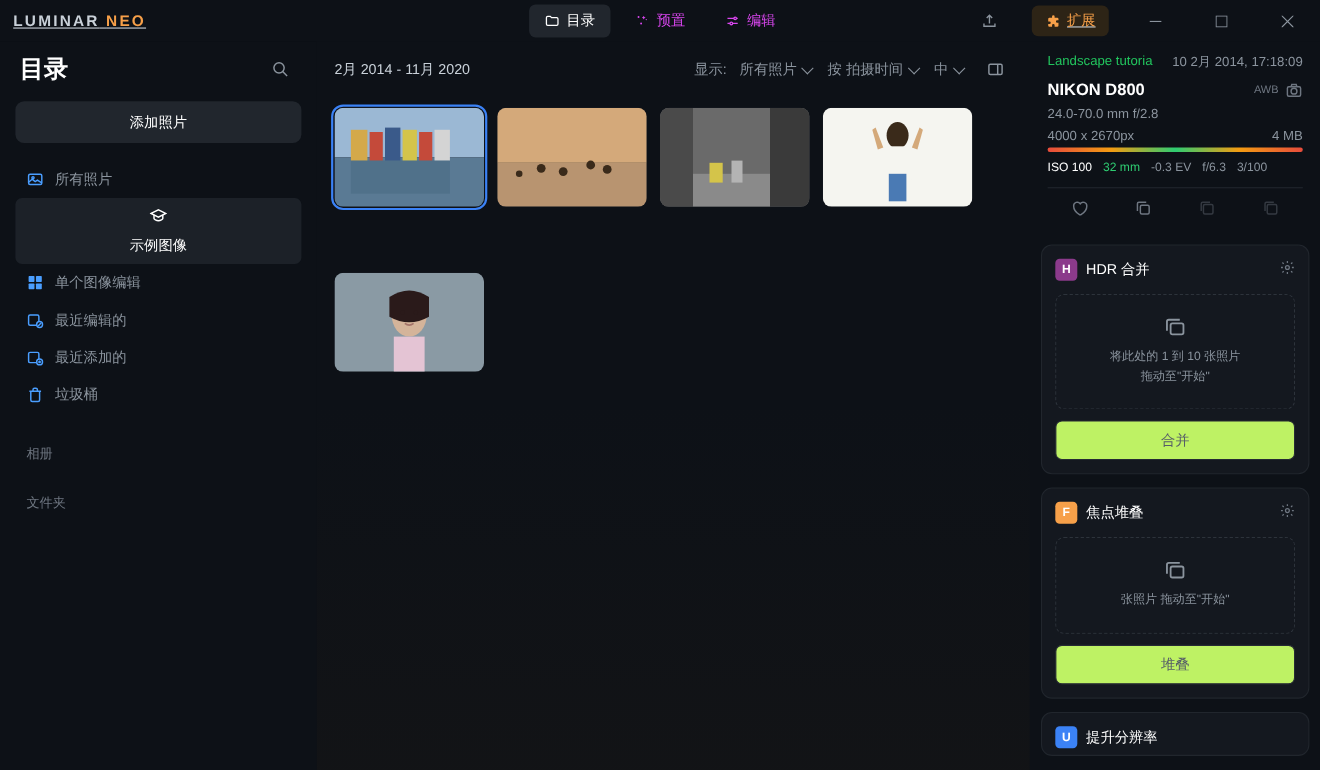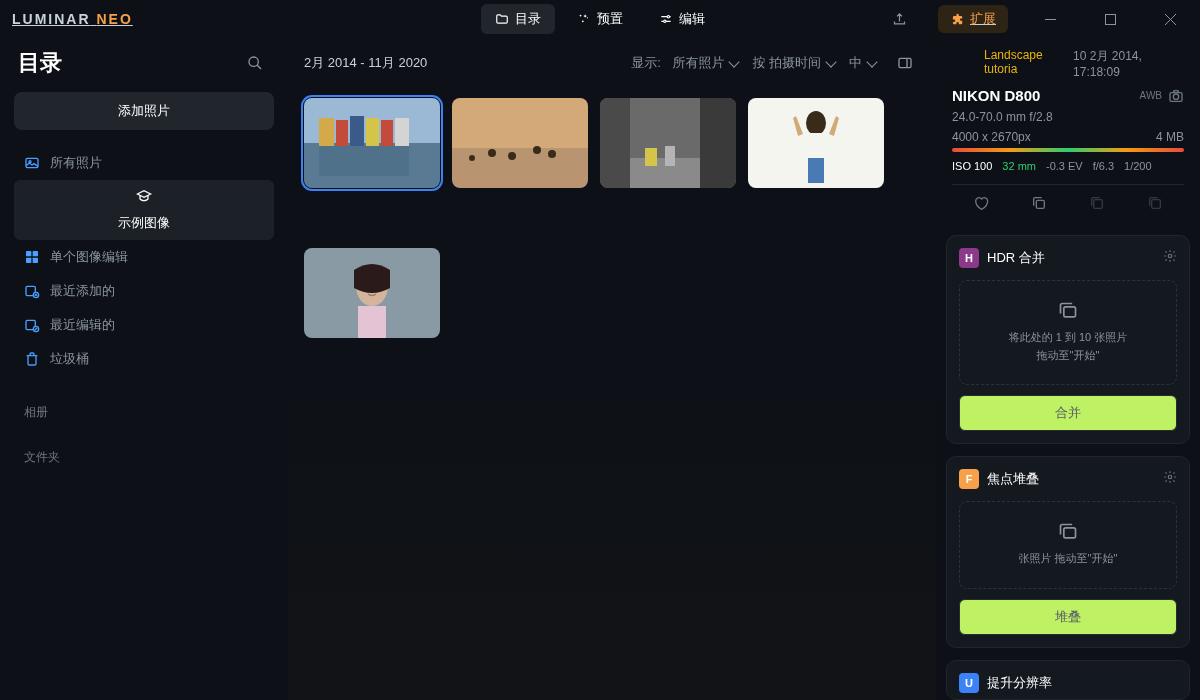--- a/index.html
+++ b/index.html
@@ -1,21 +1,21 @@
 <!DOCTYPE html>
 <html><head>
 <meta charset="utf-8">
 <style>
 * { margin:0; padding:0; box-sizing:border-box; font-family:-apple-system,BlinkMacSystemFont,"Segoe UI",sans-serif; }
 body { background:#0d1117; color:#c9d1d9; width:1200px; height:700px; overflow:hidden; position:relative; }
 .titlebar { height:38px; display:flex; align-items:center; padding:0 12px; background:#0d1117;text-decoration:underline; }
 .logo { font-weight:700; letter-spacing:2px; font-size:14px; }
 .logo .neo { color:#f7a049; }
 .tabs { margin-left:auto; margin-right:auto; display:flex; gap:8px; position:absolute; left:50%; transform:translateX(-50%); }
-.tab { display:flex; align-items:center; gap:6px; padding:6px 14px; border-radius:6px; font-size:13px; color:#ffffff; cursor:pointer; }
+.tab { display:flex; align-items:center; gap:6px; padding:6px 14px; border-radius:6px; font-size:13px; color:#d946ef; cursor:pointer; }
 .tab.active { background:#21262d; color:#fff; }
 .tab svg { width:14px; height:14px; }
 .tb-right { margin-left:auto; display:flex; align-items:center; gap:24px; }
 .icn-btn { width:30px; height:30px; display:flex; align-items:center; justify-content:center; color:#8b949e; cursor:pointer; border-radius:4px; }
 .ext-btn { display:flex; align-items:center; gap:6px; background:#2d2416; color:#f7a049; padding:5px 12px; border-radius:6px; font-size:13px; cursor:pointer; }
 .win-btn { width:36px; height:30px; display:flex; align-items:center; justify-content:center; color:#8b949e; cursor:pointer; }
 .main { display:flex; height:662px; }
 .sidebar { width:288px; padding:10px 14px; background:#0d1117; }
 .sb-head { display:flex; align-items:center; justify-content:space-between; margin-bottom:14px; padding:0 4px; }
 .sb-title { font-size:22px; font-weight:700; color:#fff; }
@@ -30,21 +30,21 @@
 .ct-right { margin-left:auto; display:flex; align-items:center; gap:14px; }
 .drop { display:flex; align-items:center; gap:4px; cursor:pointer; }
 .grid { display:flex; flex-wrap:wrap; gap:12px; }
 .thumb { width:136px; height:90px; border-radius:8px; overflow:hidden; cursor:pointer; background:#21262d; position:relative; }
 .thumb.selected { outline:2px solid #3b82f6; outline-offset:1px; }
 .thumb-img { width:100%; height:100%; }
 .row2 { margin-top:60px; }
 .rpanel { width:264px; padding:10px; background:#0d1117; overflow-y:auto; }
 .meta-card { background:transparent; border-radius:10px; padding:0 6px 10px 6px; margin-bottom:10px; }
 .meta-h { display:flex; justify-content:space-between; font-size:12px; color:#8b949e; margin-bottom:8px; }
-.meta-h .fn { color:#eab308;margin-left:32px; }
+.meta-h .fn { color:#22c55e; }
 .cam-row { display:flex; justify-content:space-between; align-items:center; }
 .cam { font-size:15px; font-weight:600; color:#fff; }
 .awb { font-size:10px; color:#6e7681; display:flex; align-items:center; gap:6px; }
 .lens { font-size:12px; color:#8b949e; margin:6px 0; }
 .dim-row { display:flex; justify-content:space-between; font-size:12px; color:#8b949e; margin:4px 0; }
 .hist { height:4px; background:linear-gradient(90deg,#e74c3c 0%,#f39c12 25%,#2ecc71 50%,#f39c12 75%,#e74c3c 100%); border-radius:2px; margin:4px 0 8px 0; }
 .exif-row { display:flex; gap:10px; font-size:11px; }
 .exif-row span:nth-child(1){color:#fff;} .exif-row span:nth-child(2){color:#2ecc71;}
 .exif-row span:nth-child(3),.exif-row span:nth-child(4),.exif-row span:nth-child(5){color:#8b949e;}
 .meta-icons { display:flex; justify-content:space-around; margin-top:12px; padding-top:10px; border-top:1px solid #21262d; }
@@ -155,31 +155,31 @@
           <rect x="13" y="3" width="8" height="8" rx="1"></rect>
           <rect x="3" y="13" width="8" height="8" rx="1"></rect>
           <rect x="13" y="13" width="8" height="8" rx="1"></rect>
         </svg>
         <span>单个图像编辑</span>
       </div>
     <div class="nav-item">
         <svg viewBox="0 0 24 24" fill="none" stroke="#4a9eff" stroke-width="2">
           <rect x="3" y="5" width="14" height="14" rx="2"></rect>
           <circle cx="18" cy="18" r="4" fill="#0d1117"></circle>
-          <path d="M18 16v4M16 18h4"></path>
-        </svg>
-        <span>最近添加的</span>
+          <path d="M16 20l4-4"></path>
+        </svg>
+        <span>最近编辑的</span>
       </div>
     <div class="nav-item">
         <svg viewBox="0 0 24 24" fill="none" stroke="#4a9eff" stroke-width="2">
           <rect x="3" y="5" width="14" height="14" rx="2"></rect>
           <circle cx="18" cy="18" r="4" fill="#0d1117"></circle>
-          <path d="M16 20l4-4"></path>
-        </svg>
-        <span>最近编辑的</span>
+          <path d="M18 16v4M16 18h4"></path>
+        </svg>
+        <span>最近添加的</span>
       </div>
     <div class="nav-item">
         <svg viewBox="0 0 24 24" fill="none" stroke="#4a9eff" stroke-width="2">
           <path d="M4 7h16M9 7V5a2 2 0 012-2h2a2 2 0 012 2v2M6 7v12a2 2 0 002 2h8a2 2 0 002-2V7"></path>
         </svg>
         <span>垃圾桶</span>
       </div>
     <div class="sb-sec">相册</div>
     <div class="sb-sec">文件夹</div>
   </div>
@@ -277,21 +277,21 @@
       <div class="dim-row">
           <span>4000 x 2670px</span>
           <span>4 MB</span>
         </div>
       <div class="hist"></div>
       <div class="exif-row">
         <span>ISO 100</span>
         <span>32 mm</span>
         <span>-0.3 EV</span>
         <span>f/6.3</span>
-        <span>1/200</span>
+        <span>3/100</span>
       </div>
       <div class="meta-icons">
         <div class="mi"><svg width="16" height="16" viewBox="0 0 24 24" fill="none" stroke="currentColor" stroke-width="2">
               <path d="M12 21s-8-5-8-12a5 5 0 019-3 5 5 0 019 3c0 7-8 12-8 12z"></path>
             </svg></div>
         <div class="mi"><svg width="16" height="16" viewBox="0 0 24 24" fill="none" stroke="currentColor" stroke-width="2">
               <rect x="8" y="8" width="12" height="12" rx="2"></rect>
               <path d="M4 16V6a2 2 0 012-2h10"></path>
             </svg></div>
         <div class="mi"><svg width="16" height="16" viewBox="0 0 24 24" fill="none" stroke="currentColor" stroke-width="2" opacity="0.4">

